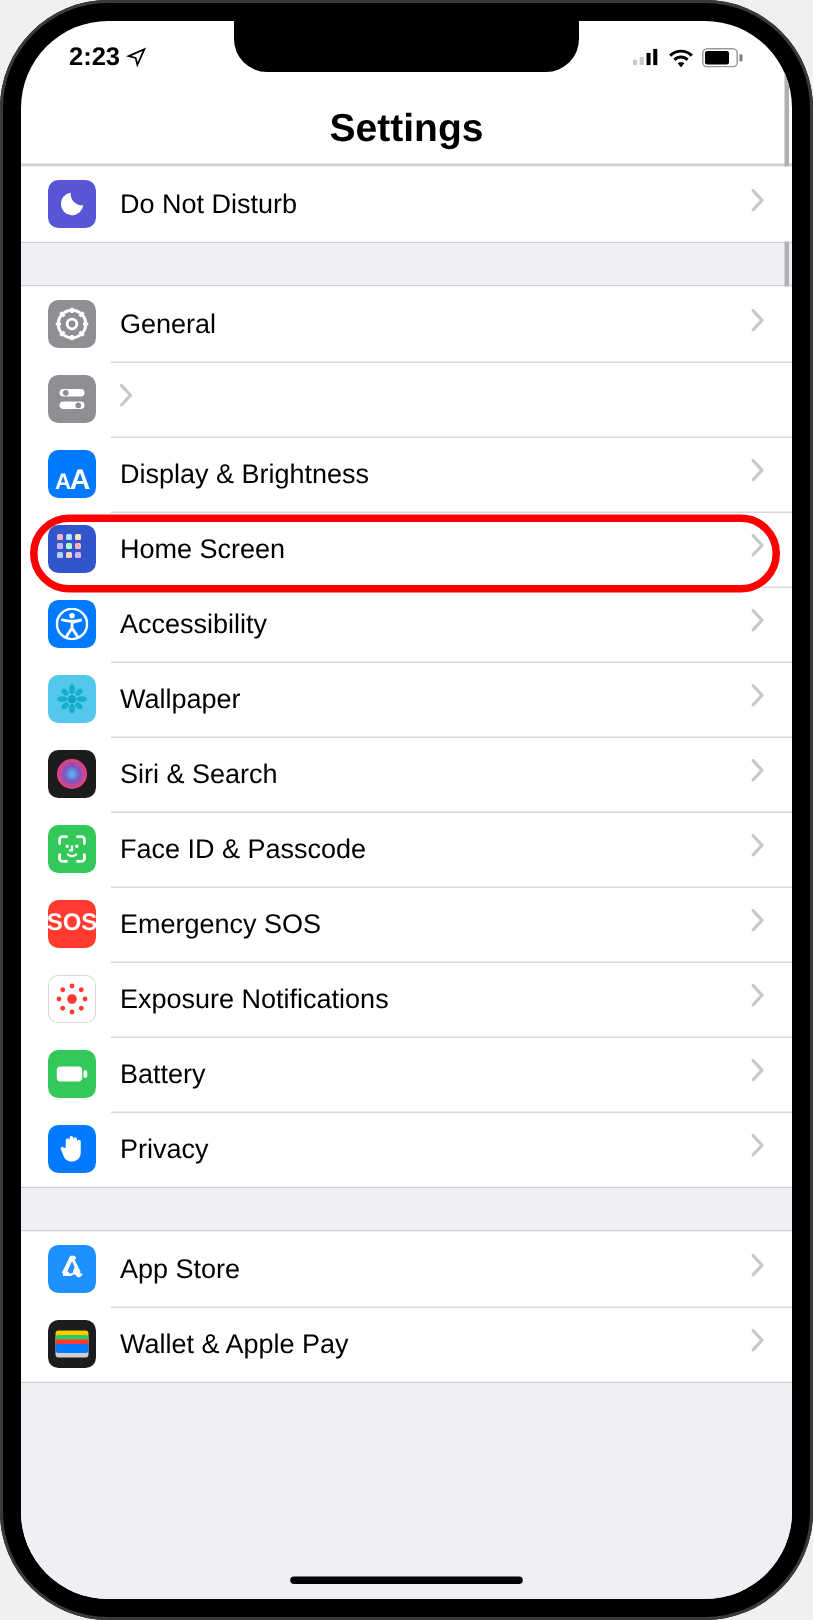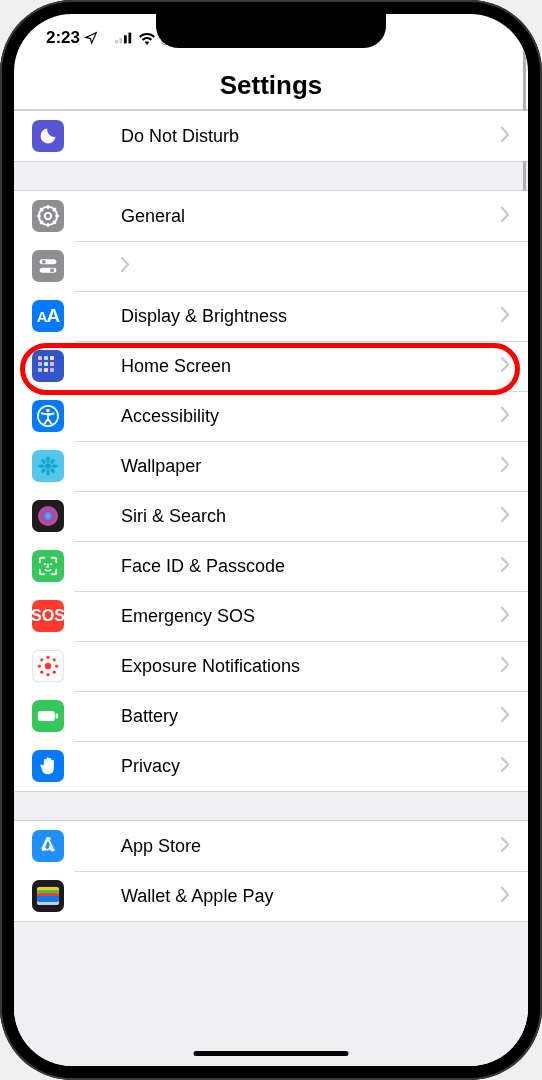--- a/index.html
+++ b/index.html
@@ -37,20 +37,21 @@
       transform: translateX(-50%);
       width: 230px;
       height: 34px;
       background: #000;
       border-radius: 0 0 22px 22px;
       z-index: 50;
     }
     .status-bar {
       height: 48px;
       display: flex;
+      justify-content: space-between;
       align-items: center;
       padding: 0 32px;
       font-size: 17px;
       font-weight: 600;
       color: #000;
       gap: 17px;
     }
     .status-left { display: flex; align-items: center; gap: 4px; }
     .status-right { display: flex; align-items: center; gap: 5px; }
     .navbar {
@@ -74,21 +75,20 @@
       border-bottom: 1px solid #d0d0d4;
     }
     .section:first-child { margin-top: 0; border-top:none }
     .row {
       display: flex;
       align-items: center;
       min-height: 50px;
       padding: 6px 18px 6px 18px;
       background: #fff;
       position: relative;
-      gap: 41px;
     }
     .row + .row::before {
       content: "";
       position: absolute;
       top: 0;
       left: 60px;
       right: 0;
       height: 1px;
       background: #d8d8dc;
     }
@@ -223,21 +223,21 @@
                 <circle cx="7" cy="7" r="2.3" fill="#8e8e93"></circle>
                 <rect x="2" y="14" width="20" height="6" rx="3" fill="#fff"></rect>
                 <circle cx="17" cy="17" r="2.3" fill="#8e8e93"></circle>
               </svg>
             </div>
             <div class="chevron"><svg width="9" height="15" viewBox="0 0 9 15">
                 <path d="M1 1l6 6.5L1 14" fill="none" stroke="#c7c7cc" stroke-width="2.2" stroke-linecap="round" stroke-linejoin="round"></path>
               </svg></div>
           </div>
           <div class="row" id="row-display">
-            <div class="icon-box" style="background: rgb(0, 122, 255);">
+            <div class="icon-box" style="background: rgb(0, 122, 255); align-items: flex-end;">
               <span style="color:#fff;font-weight:600;font-size:15px;letter-spacing:-1px;">A<span style="font-size:19px">A</span></span>
             </div>
             <div class="row-label">Display &amp; Brightness</div>
             <div class="chevron"><svg width="9" height="15" viewBox="0 0 9 15">
                 <path d="M1 1l6 6.5L1 14" fill="none" stroke="#c7c7cc" stroke-width="2.2" stroke-linecap="round" stroke-linejoin="round"></path>
               </svg></div>
           </div>
           <div class="row" id="row-homescreen">
             <div class="icon-box" style="background: rgb(51, 85, 204);">
               <svg width="24" height="24" viewBox="0 0 24 24">

